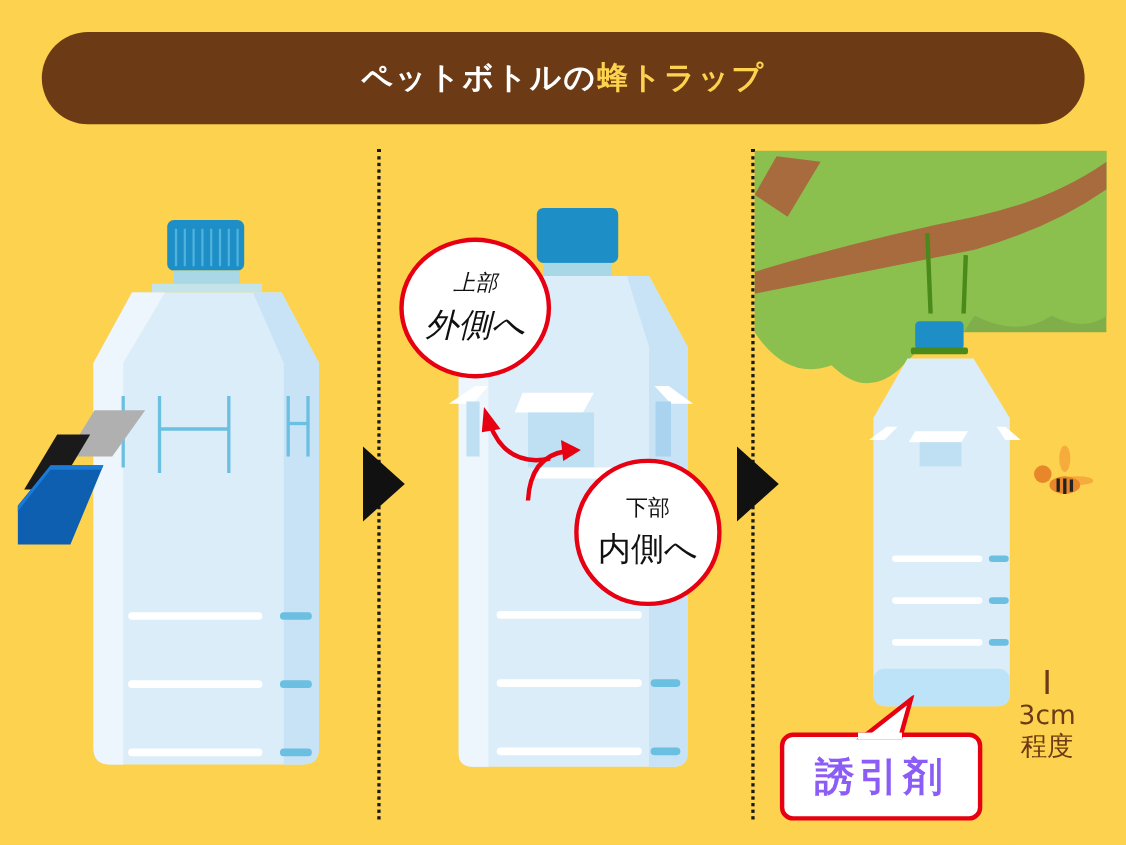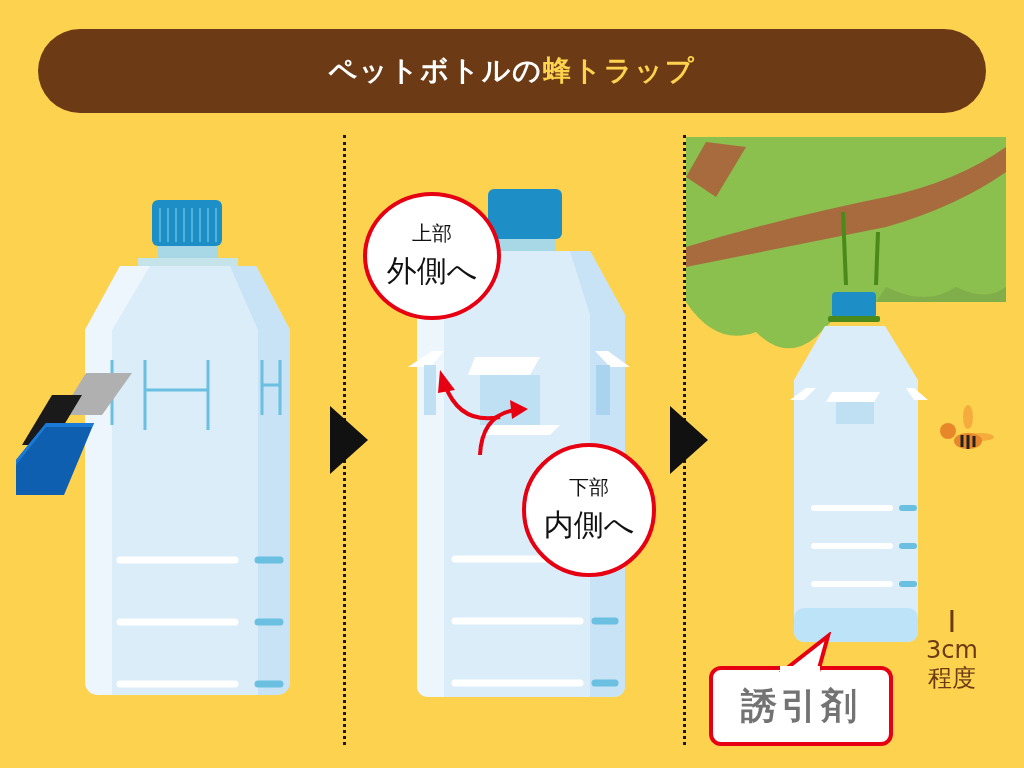--- a/index.html
+++ b/index.html
@@ -6,21 +6,21 @@
   body { width: 1024px; height: 768px; background: #fdd24e; position: relative; overflow: hidden; font-family: "DejaVu Sans", sans-serif; }
   .title-bar { position: absolute; left: 38px; top: 29px; width: 948px; height: 84px; background: #6c3a14; border-radius: 42px; display: flex; align-items: center; justify-content: center; }
   .title-bar .t { font-size: 28px; font-weight: bold; letter-spacing: 2px; }
   .title-bar .w { color: #ffffff; }
   .title-bar .y { color: #fdd24e; }
   .divider { position: absolute; top: 135px; height: 610px; border-left: 3px dotted #1a1a1a; }
   .arrow { position: absolute; width: 0; height: 0; border-top: 34px solid transparent; border-bottom: 34px solid transparent; border-left: 38px solid #111; }
   .bubble { position: absolute; background: #fff; border: 4px solid #e60012; border-radius: 50%; display: flex; flex-direction: column; align-items: center; justify-content: center; color: #111; }
   .bubble .s { font-size: 20px; }
   .bubble .l { font-size: 30px; margin-top: 4px; }
-  .lure { position: absolute; left: 709px; top: 666px; width: 176px; height: 72px; background: #fff; border: 4px solid #e60012; border-radius: 12px; display: flex; align-items: center; justify-content: center; color: #737373; font-size: 36px; font-weight: bold; letter-spacing: 4px; }
+  .lure { position: absolute; left: 709px; top: 666px; width: 176px; height: 72px; background: #fff; border: 4px solid #e60012; border-radius: 12px; display: flex; align-items: center; justify-content: center; color: #8b5cf6; font-size: 36px; font-weight: bold; letter-spacing: 4px; }
   .measure { position: absolute; left: 926px; top: 608px; color: #6c3a14; text-align: center; font-size: 24px; line-height: 28px; }
   .measure .bar { font-size: 30px; }
   svg { position: absolute; }
 </style>
 </head>
 <body>
 
 <div class="title-bar">
   <span class="t w">ペットボトルの</span>
     <span class="t y">蜂トラップ</span>
@@ -97,25 +97,25 @@
   <g stroke="#6bbfe0" stroke-width="7" stroke-linecap="round">
       <line x1="195" y1="436" x2="215" y2="436"></line>
       <line x1="195" y1="498" x2="215" y2="498"></line>
     </g>
   <path d="M100 232 Q60 240 45 200" stroke="#e60012" stroke-width="4" fill="none"></path>
   <polygon points="40,185 55,205 38,208" fill="#e60012"></polygon>
   <path d="M80 270 Q82 230 115 225" stroke="#e60012" stroke-width="4" fill="none"></path>
   <polygon points="128,224 110,215 112,234" fill="#e60012"></polygon>
 </svg>
 
-<div class="bubble" style="left:363px; top:192px; width:130px; height:120px;">
+<div class="bubble" style="left:363px; top:216px; width:130px; height:120px;font-style:italic;">
   <span class="s">上部</span>
   <span class="l">外側へ</span>
 </div>
-<div class="bubble" style="left:522px; top:443px; width:126px; height:126px;align-items:center;">
+<div class="bubble" style="left:522px; top:417px; width:126px; height:126px;align-items:center;">
   <span class="s">下部</span>
   <span class="l">内側へ</span>
 </div>
 
 <svg style="left:686px; top:137px;" width="320" height="230" viewBox="0 0 320 230">
   <rect x="0" y="0" width="320" height="165" fill="#7fae4a"></rect>
   <path d="M0 165 Q30 210 70 195 Q100 225 130 200 L160 170 L180 180 L200 150 Q240 170 270 150 Q300 165 320 150 L320 0 L0 0 Z" fill="#8bbf4e"></path>
   <path d="M0 110 Q100 80 200 60 Q270 45 320 10 L320 35 Q270 70 200 90 Q100 110 0 130 Z" fill="#a86b3e"></path>
   <path d="M0 40 L20 5 L60 10 L30 60 Z" fill="#a86b3e"></path>
   <line x1="157" y1="75" x2="160" y2="148" stroke="#4a8a1a" stroke-width="4"></line>

